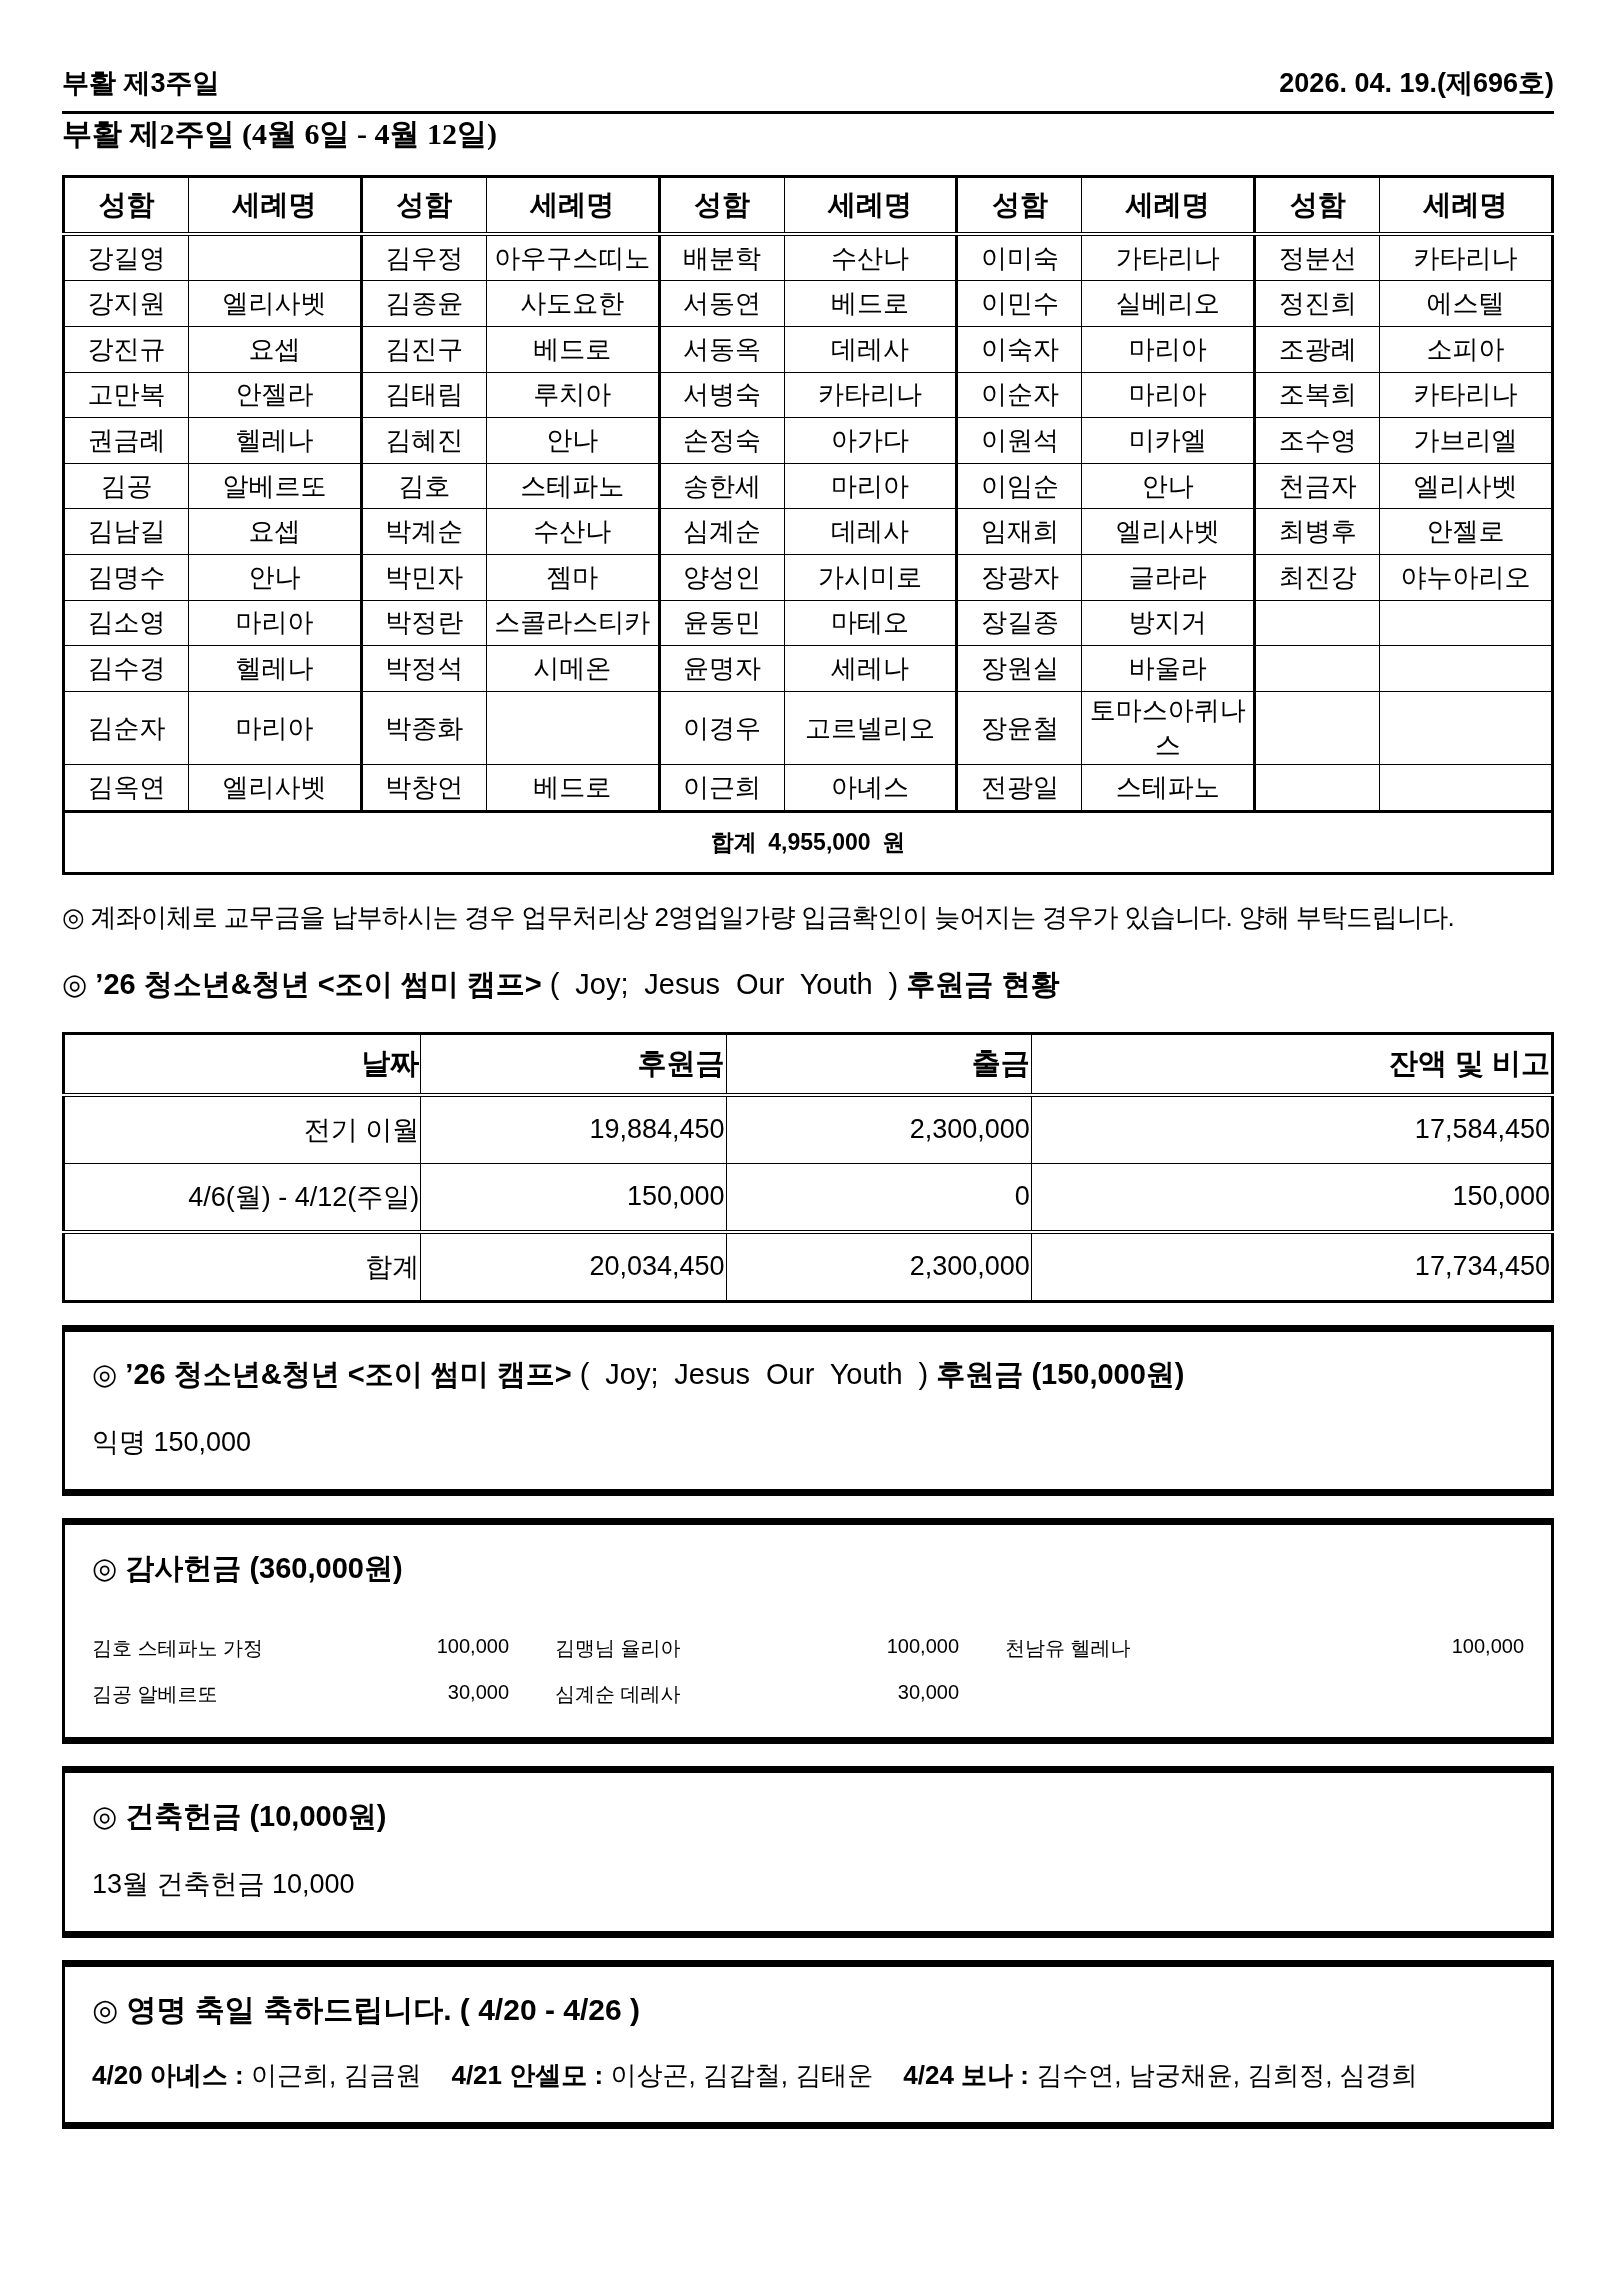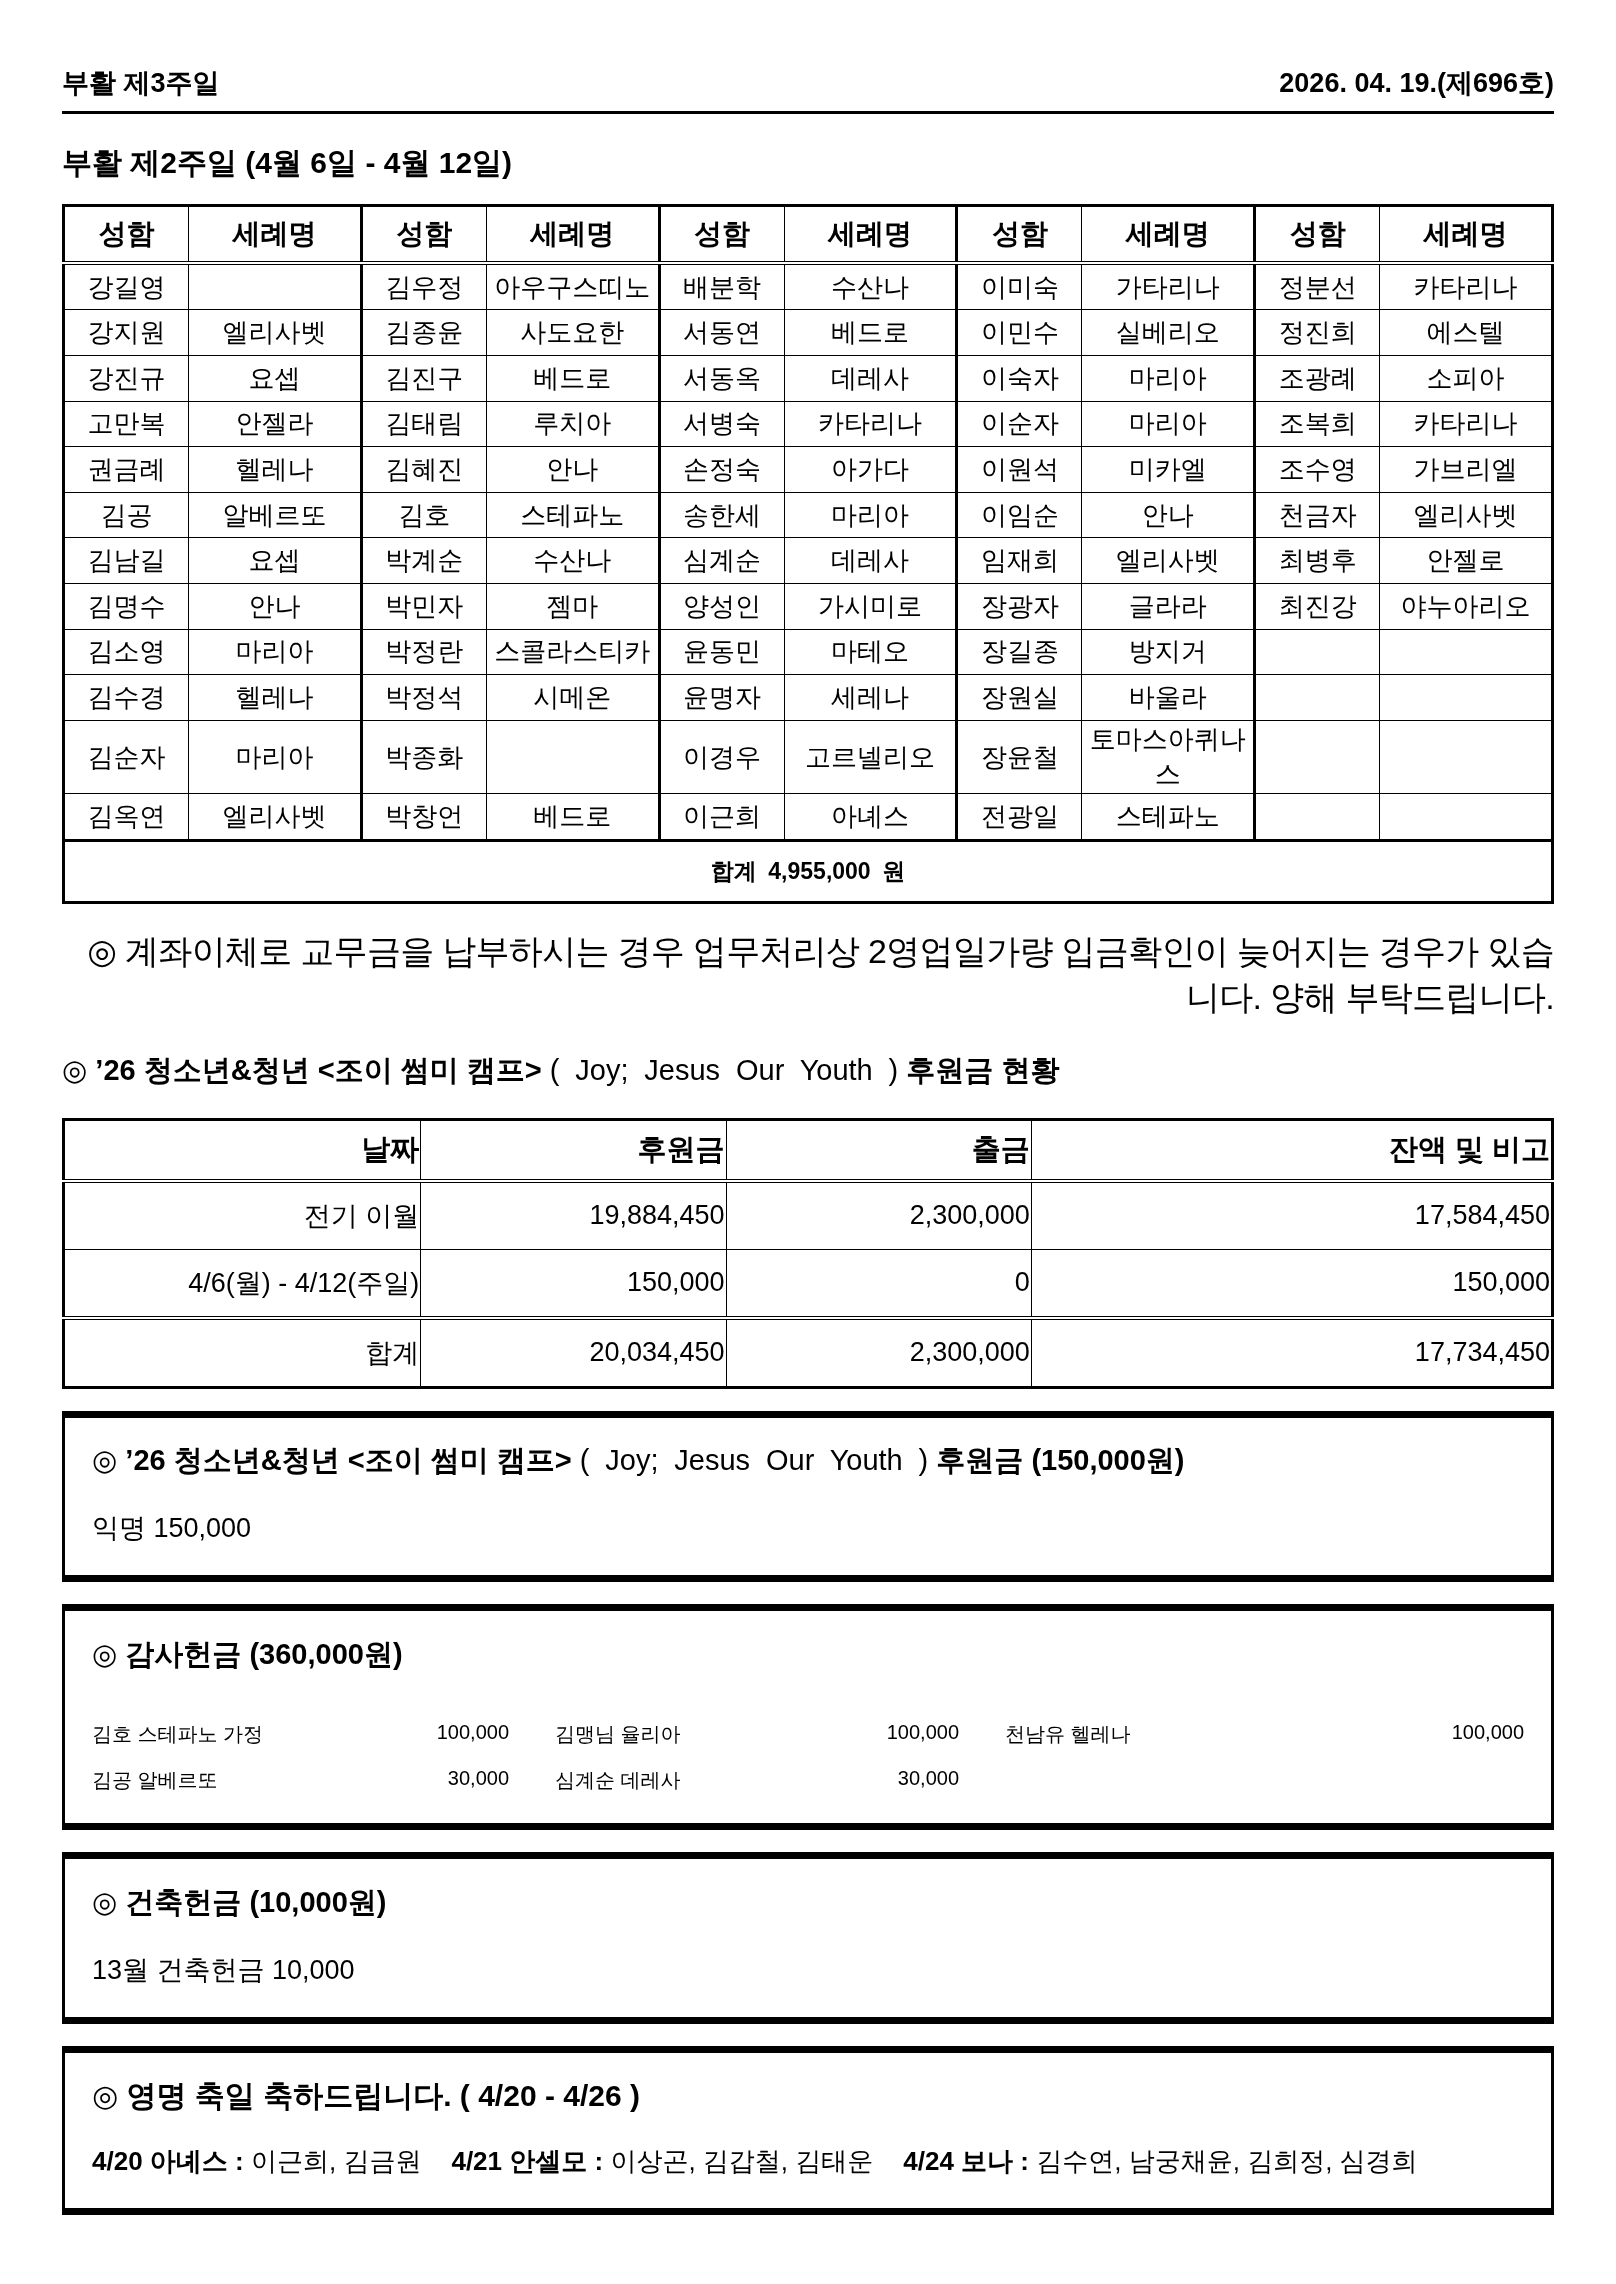--- a/index.html
+++ b/index.html
@@ -6,38 +6,38 @@
   .page{width:1616px;height:2284px;background:#ffffff;color:#000;
         font-family:"Liberation Sans","DejaVu Sans",sans-serif;
         position:relative;overflow:hidden;}
   .inner{padding:65px 62px 0 62px;}
 
   
   .masthead{display:flex;justify-content:space-between;align-items:flex-end;
             font-size:27px;font-weight:bold;}
   .rule{border-bottom:3.3px solid #000;margin-top:10.4px;}
 
-  .section-title{margin-top:29px;font-size:30px;font-weight:bold;}
+  .section-title{font-size:30px;font-weight:bold;font-family:Liberation Serif, serif;}
   .intro{margin-top:17px;font-size:25px;letter-spacing:-0.7px;}
 
   
   table{border-collapse:collapse;width:100%;table-layout:fixed;}
   .offering{margin-top:19.5px;border:3.3px solid #000;text-align:center;font-size:26px;}
   .offering th{font-size:28px;font-weight:bold;height:52px;border-bottom:4.6px double #000;}
   .offering td{height:42px;padding:1.3px 2.6px;overflow:hidden;}
   .offering tbody td{border-top:1.3px solid #000;}
   .offering th,.offering td{border-left:1.3px solid #000;}
   .offering th:first-child,.offering td:first-child{border-left:none;}
   .offering th:nth-child(2n+1):not(:first-child),
   .offering td:nth-child(2n+1):not(:first-child){border-left:3.3px solid #000;}
   .offering tfoot td{border-top:3.9px solid #000;border-left:none;height:56px;
                      font-size:23px;font-weight:bold;text-align:center;}
   .offering tfoot .gap{display:inline-block;width:11.7px;}
 
-  .note{margin-top:25px;font-size:34px;letter-spacing:-0.7px;text-align:right;}
+  .note{margin-top:25px;font-size:26px;letter-spacing:-0.7px;}
 
   
   .camp-heading{margin-top:30px;font-size:29px;font-weight:bold;}
   .latin{font-weight:normal;word-spacing:7.8px;}
   .support{margin-top:27px;border:3.3px solid #000;text-align:right;font-size:27px;}
   .support th{font-size:29px;font-weight:bold;height:56px;border-bottom:4.6px double #000;}
   .support td{height:64px;}
   .support th,.support td{border-left:1.3px solid #000;}
   .support th:first-child,.support td:first-child{border-left:none;}
   .support tbody td{border-top:1.3px solid #000;}

